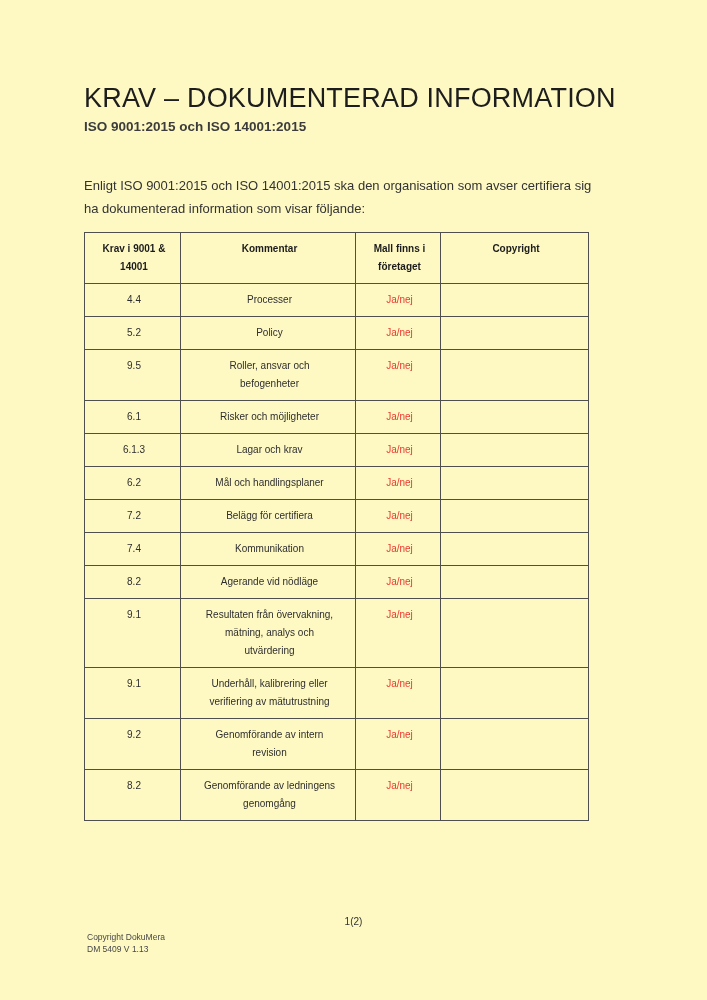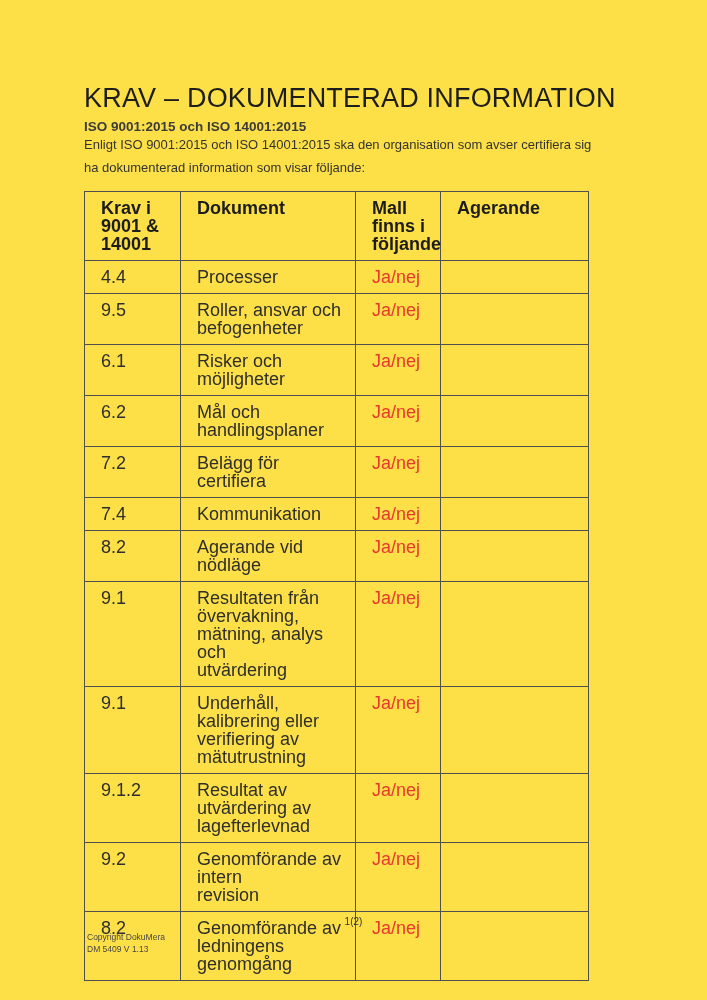--- a/index.html
+++ b/index.html
@@ -6,60 +6,61 @@
   html, body { background: #ffffff; }
   body {
     width: 707px; height: 1000px;
     position: relative;
     font-family: "Liberation Sans", sans-serif;
     color: #2e2e2e;
     overflow: hidden;
   }
   .page {
     position: absolute; inset: 0;
-    background: #fde047;
+    background: #fef9c3;
     padding: 82px 104px 0 84px;
   }
   .title {
     font-size: 27px;
     font-weight: 500;
     letter-spacing: 0.2px;
     color: #1d1d1d;
     line-height: 1.2;
     white-space: nowrap;
   }
   .subtitle {
     margin-top: 5px;
     font-size: 13.5px;
     font-weight: 600;
     color: #3c3c3c;
   }
   .intro {
+    margin-top: 41px;
     font-size: 13px;
     line-height: 1.75;
     color: #333333;
     max-width: 520px;
   }
   table.req-table {
     margin-top: 11px;
     width: 504px;
     border-collapse: collapse;
     table-layout: fixed;
   }
   .req-table col.c1 { width: 96px; }
   .req-table col.c2 { width: 175px; }
   .req-table col.c3 { width: 85px; }
   .req-table col.c4 { width: 148px; }
   .req-table th, .req-table td {
     border: 1px solid var(--border-color, #4f4f4f);
     vertical-align: top;
-    text-align: left;
-    font-size: 18px;
+    text-align: center;
+    font-size: 10px;
     line-height: 18px;
-    padding: 7px 5px 7px 16px;
+    padding: 7px 5px 7px 8px;
     white-space: pre-line;
     color: #2e2e2e;
   }
   .req-table th {
     font-weight: 700;
     color: #1c1c1c;
   }
   .req-table td.mall { color: var(--janej-color, #e8392f); }
   .page-number {
     position: absolute;
@@ -92,43 +93,55 @@
     <colgroup>
       <col class="c1">
         <col class="c2">
         <col class="c3">
         <col class="c4">
     </colgroup>
     <thead>
       <tr>
         <th>Krav i 9001 &amp;
 14001</th>
-        <th>Dokument</th>
+        <th>Kommentar</th>
         <th>Mall finns i
-följande</th>
-        <th>Agerande</th>
+företaget</th>
+        <th>Copyright</th>
       </tr>
     </thead>
     <tbody id="table-body">
         <tr>
           <td>4.4</td>
           <td>Processer</td>
           <td class="mall">Ja/nej</td>
           <td></td>
         </tr>
         <tr>
+          <td>5.2</td>
+          <td>Policy</td>
+          <td class="mall">Ja/nej</td>
+          <td></td>
+        </tr>
+        <tr>
           <td>9.5</td>
           <td>Roller, ansvar och
 befogenheter</td>
           <td class="mall">Ja/nej</td>
           <td></td>
         </tr>
         <tr>
           <td>6.1</td>
           <td>Risker och möjligheter</td>
+          <td class="mall">Ja/nej</td>
+          <td></td>
+        </tr>
+        <tr>
+          <td>6.1.3</td>
+          <td>Lagar och krav</td>
           <td class="mall">Ja/nej</td>
           <td></td>
         </tr>
         <tr>
           <td>6.2</td>
           <td>Mål och handlingsplaner</td>
           <td class="mall">Ja/nej</td>
           <td></td>
         </tr>
         <tr>
@@ -158,27 +171,20 @@
           <td></td>
         </tr>
         <tr>
           <td>9.1</td>
           <td>Underhåll, kalibrering eller
 verifiering av mätutrustning</td>
           <td class="mall">Ja/nej</td>
           <td></td>
         </tr>
         <tr>
-          <td>9.1.2</td>
-          <td>Resultat av utvärdering av
-lagefterlevnad</td>
-          <td class="mall">Ja/nej</td>
-          <td></td>
-        </tr>
-        <tr>
           <td>9.2</td>
           <td>Genomförande av intern
 revision</td>
           <td class="mall">Ja/nej</td>
           <td></td>
         </tr>
         <tr>
           <td>8.2</td>
           <td>Genomförande av ledningens
 genomgång</td>

